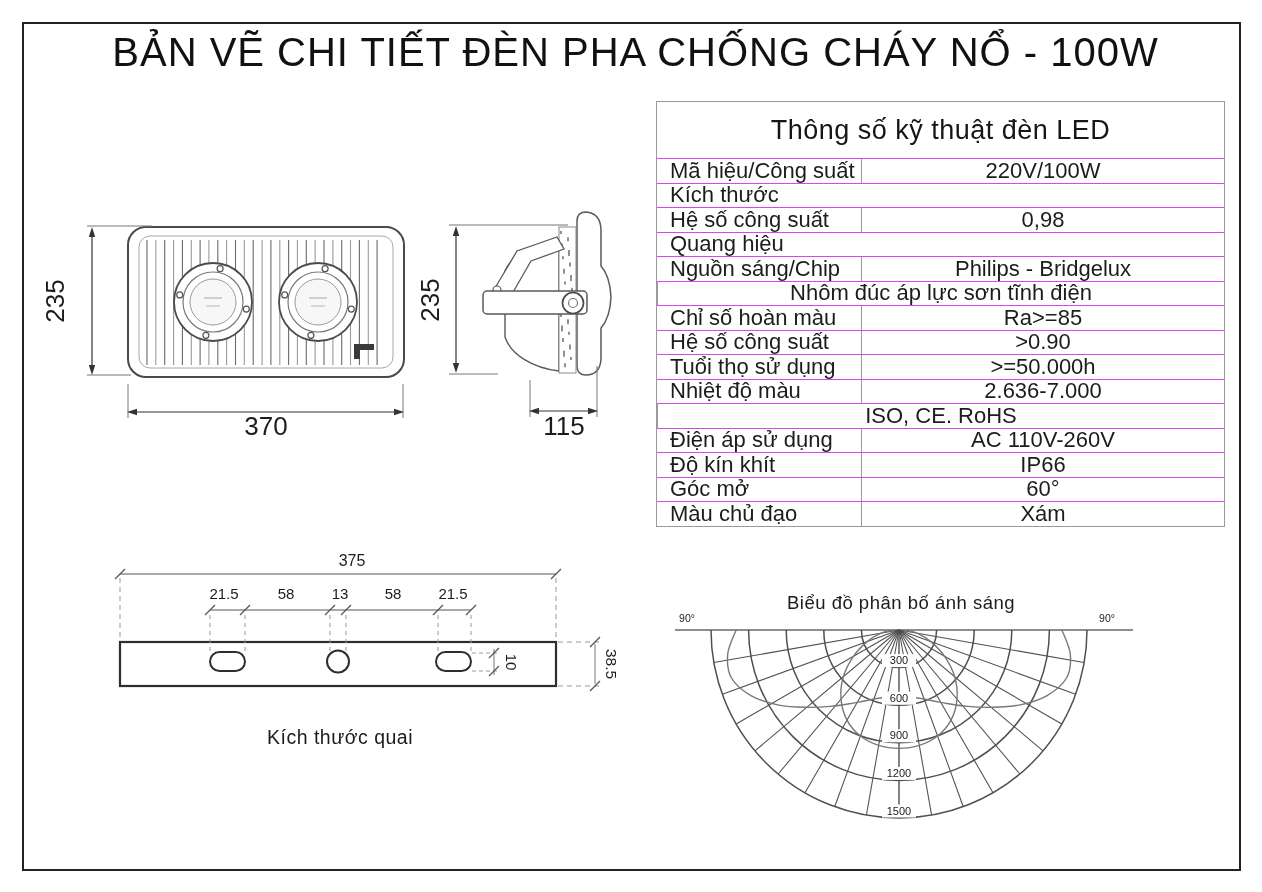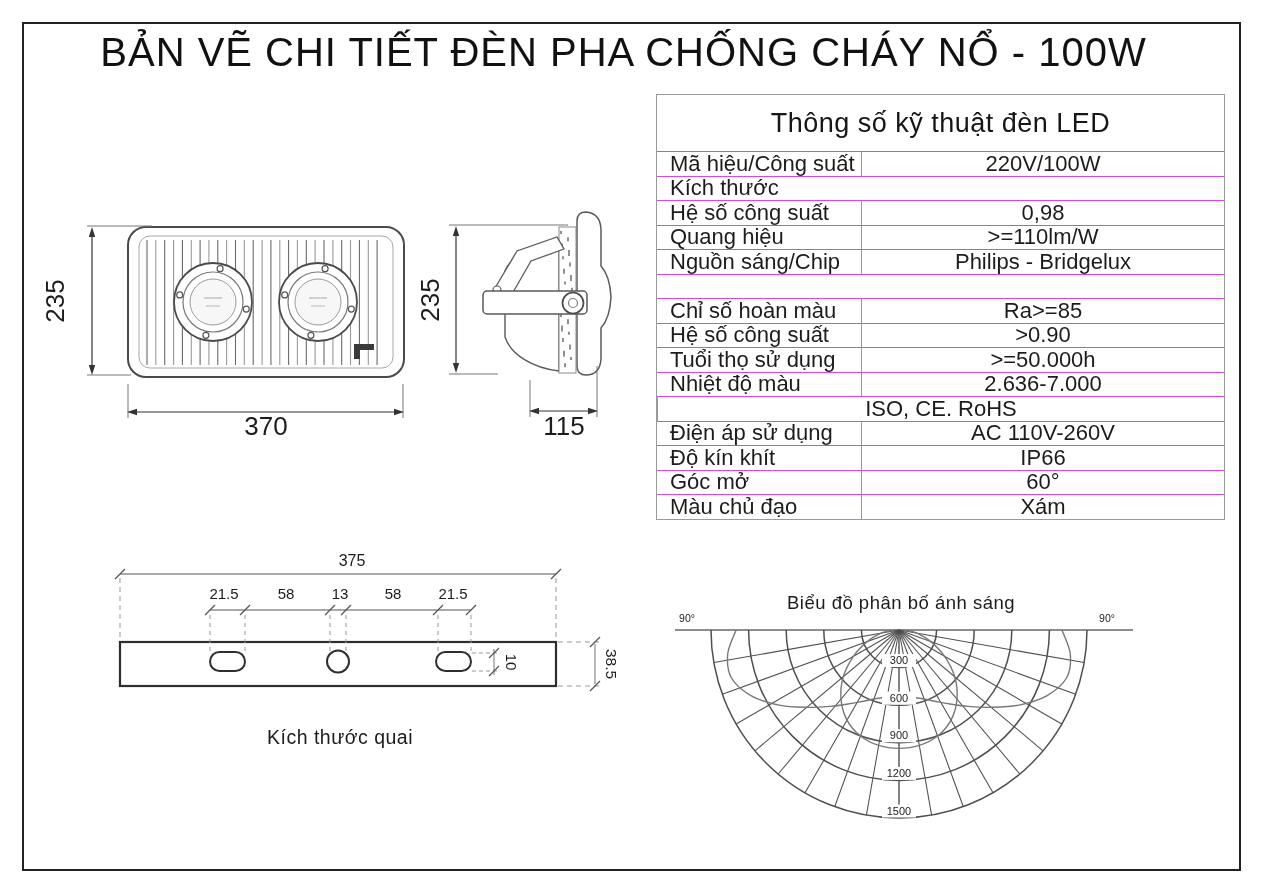--- a/index.html
+++ b/index.html
@@ -1,26 +1,26 @@
 <!DOCTYPE html>
 <html><head>
 <meta charset="utf-8">
 <style>
   html,body{margin:0;padding:0;background:#fff;}
   body{width:1262px;height:892px;position:relative;overflow:hidden;
        font-family:"Liberation Sans",sans-serif;color:#1c1c1c;}
   .frame{position:absolute;left:22px;top:22px;width:1215px;height:845px;
          border:2px solid #222;background:#fff;}
-  .page-title{position:absolute;left:14px;top:30px;width:1219px;margin:0;
+  .page-title{position:absolute;left:26px;top:30px;width:1219px;margin:0;
          text-align:center;font-size:40px;font-weight:400;letter-spacing:1px;color:#111;}
   svg.draw{position:absolute;left:0;top:0;}
   svg text{font-family:"Liberation Sans",sans-serif;fill:#1c1c1c;}
 
   
-  .spec-table{position:absolute;left:656px;top:94px;width:569px;
+  .spec-table{position:absolute;left:656px;top:101px;width:569px;
               border:1px solid #9a9a9a;background:#fff;box-sizing:border-box;}
   .spec-header{height:56px;display:flex;align-items:center;justify-content:center;
                font-size:27px;letter-spacing:0.5px;color:#161616;}
   .spec-row{display:flex;height:24.5px;border-top:1px solid #d946ef;box-sizing:border-box;
             font-size:22px;}
   .spec-label{width:204px;box-sizing:border-box;padding-left:13px;display:flex;align-items:center;}
   .spec-value{flex:1;border-left:1px solid #9a9a9a;display:flex;align-items:center;justify-content:center;text-align:center;}
 </style>
 </head>
 <body>
@@ -252,27 +252,27 @@
       </div>
       <div class="spec-row">
         <div class="spec-label">Kích thước</div>
       </div>
       <div class="spec-row">
         <div class="spec-label">Hệ số công suất</div>
         <div class="spec-value">0,98</div>
       </div>
       <div class="spec-row">
         <div class="spec-label">Quang hiệu</div>
-        <div class="spec-value">&gt;=110lm/W</div>
       </div>
       <div class="spec-row">
         <div class="spec-label">Nguồn sáng/Chip</div>
         <div class="spec-value">Philips - Bridgelux</div>
       </div>
       <div class="spec-row">
+        <div class="spec-value">Nhôm đúc áp lực sơn tĩnh điện</div>
       </div>
       <div class="spec-row">
         <div class="spec-label">Chỉ số hoàn màu</div>
         <div class="spec-value">Ra&gt;=85</div>
       </div>
       <div class="spec-row">
         <div class="spec-label">Hệ số công suất</div>
         <div class="spec-value">&gt;0.90</div>
       </div>
       <div class="spec-row">

